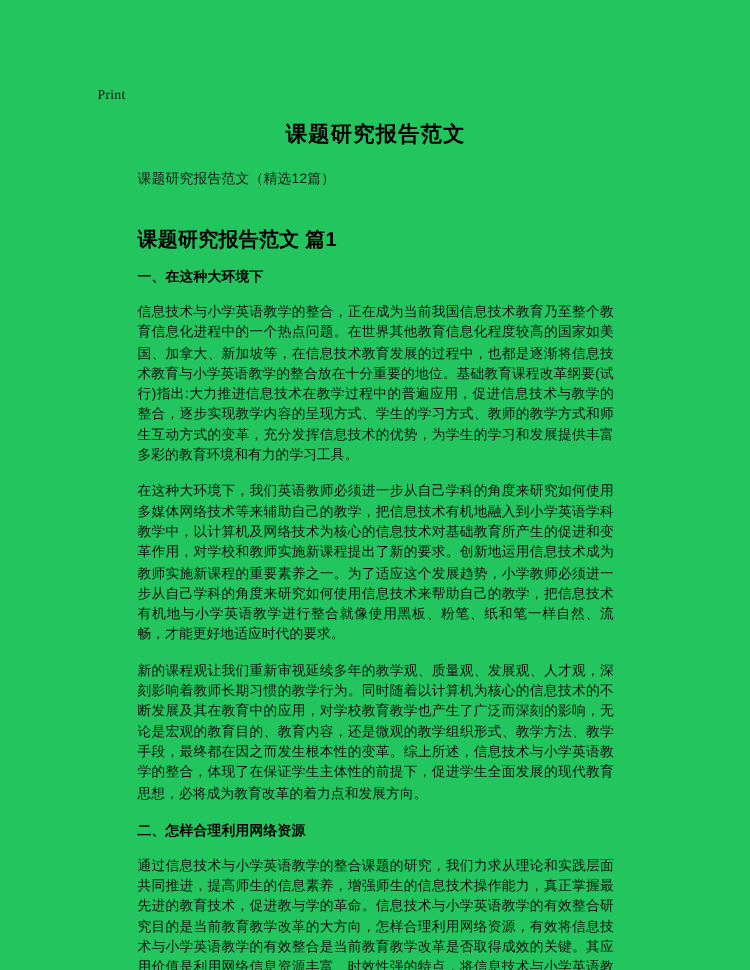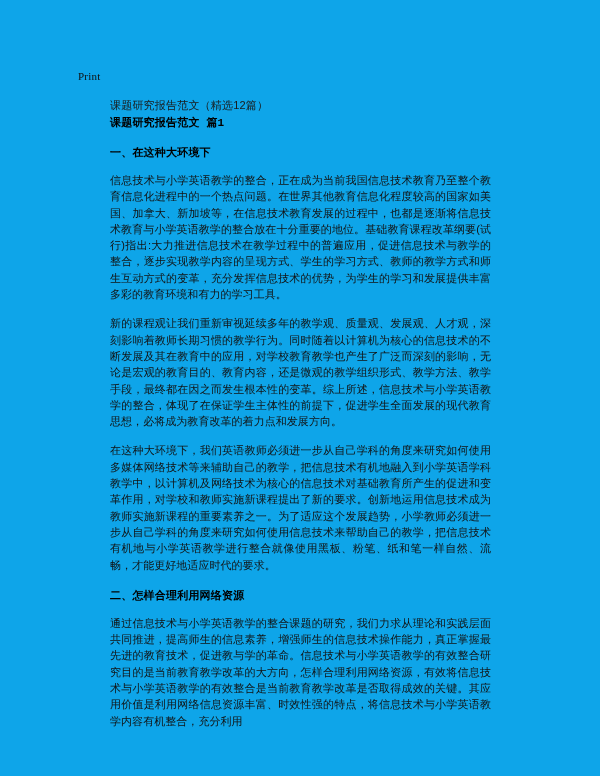--- a/index.html
+++ b/index.html
@@ -12,21 +12,21 @@
     height: 776px;
     overflow: hidden;
     font-family: "Liberation Sans", "DejaVu Sans", sans-serif;
     color: #000000;
     -webkit-font-smoothing: none;
   }
   .page {
     position: relative;
     width: 600px;
     height: 776px;
-    background: #0ea5e9;
+    background: #22c55e;
   }
   .print-link {
     position: absolute;
     left: 78px;
     top: 69px;
     font-family: "Liberation Serif", "DejaVu Serif", serif;
     font-size: 11px;
     line-height: 14px;
     color: #111111;
     letter-spacing: 0.2px;
@@ -46,31 +46,30 @@
     font-weight: bold;
     text-align: center;
     color: #000000;
     margin: 0 0 14px 0;
     letter-spacing: 1px;
   }
   .doc-subtitle {
     font-size: 11px;
     line-height: 18px;
     color: #1a1a1a;
-    margin: 0 0 0 0;
+    margin: 0 0 32px 0;
     letter-spacing: 0.2px;
   }
   .doc-sub-heading {
-    font-size: 11px;
+    font-size: 16px;
     line-height: 18px;
     font-weight: bold;
     color: #000000;
     margin: 0 0 11px 0;
     letter-spacing: 0.2px;
-    font-family: Liberation Mono, monospace;
   }
   .section-heading {
     font-size: 11px;
     line-height: 18px;
     font-weight: bold;
     color: #000000;
     margin: 0 0 11px 0;
     letter-spacing: 0.2px;
   }
   .para {
@@ -87,31 +86,32 @@
 </style>
 </head>
 <body>
 
 <div class="page">
 
   <div class="print-link">Print</div>
 
   <div class="doc">
 
+    <h1 class="doc-title">课题研究报告范文</h1>
 
     <p class="doc-subtitle">课题研究报告范文（精选12篇）</p>
 
     <p class="doc-sub-heading">课题研究报告范文 篇1</p>
 
     <h2 class="section-heading">一、在这种大环境下</h2>
 
     <p class="para">信息技术与小学英语教学的整合，正在成为当前我国信息技术教育乃至整个教育信息化进程中的一个热点问题。在世界其他教育信息化程度较高的国家如美国、加拿大、新加坡等，在信息技术教育发展的过程中，也都是逐渐将信息技术教育与小学英语教学的整合放在十分重要的地位。基础教育课程改革纲要(试行)指出:大力推进信息技术在教学过程中的普遍应用，促进信息技术与教学的整合，逐步实现教学内容的呈现方式、学生的学习方式、教师的教学方式和师生互动方式的变革，充分发挥信息技术的优势，为学生的学习和发展提供丰富多彩的教育环境和有力的学习工具。</p>
 
+    <p class="para">在这种大环境下，我们英语教师必须进一步从自己学科的角度来研究如何使用多媒体网络技术等来辅助自己的教学，把信息技术有机地融入到小学英语学科教学中，以计算机及网络技术为核心的信息技术对基础教育所产生的促进和变革作用，对学校和教师实施新课程提出了新的要求。创新地运用信息技术成为教师实施新课程的重要素养之一。为了适应这个发展趋势，小学教师必须进一步从自己学科的角度来研究如何使用信息技术来帮助自己的教学，把信息技术有机地与小学英语教学进行整合就像使用黑板、粉笔、纸和笔一样自然、流畅，才能更好地适应时代的要求。</p>
+
     <p class="para">新的课程观让我们重新审视延续多年的教学观、质量观、发展观、人才观，深刻影响着教师长期习惯的教学行为。同时随着以计算机为核心的信息技术的不断发展及其在教育中的应用，对学校教育教学也产生了广泛而深刻的影响，无论是宏观的教育目的、教育内容，还是微观的教学组织形式、教学方法、教学手段，最终都在因之而发生根本性的变革。综上所述，信息技术与小学英语教学的整合，体现了在保证学生主体性的前提下，促进学生全面发展的现代教育思想，必将成为教育改革的着力点和发展方向。</p>
-
-    <p class="para">在这种大环境下，我们英语教师必须进一步从自己学科的角度来研究如何使用多媒体网络技术等来辅助自己的教学，把信息技术有机地融入到小学英语学科教学中，以计算机及网络技术为核心的信息技术对基础教育所产生的促进和变革作用，对学校和教师实施新课程提出了新的要求。创新地运用信息技术成为教师实施新课程的重要素养之一。为了适应这个发展趋势，小学教师必须进一步从自己学科的角度来研究如何使用信息技术来帮助自己的教学，把信息技术有机地与小学英语教学进行整合就像使用黑板、粉笔、纸和笔一样自然、流畅，才能更好地适应时代的要求。</p>
 
     <h2 class="section-heading">二、怎样合理利用网络资源</h2>
 
     <p class="para">通过信息技术与小学英语教学的整合课题的研究，我们力求从理论和实践层面共同推进，提高师生的信息素养，增强师生的信息技术操作能力，真正掌握最先进的教育技术，促进教与学的革命。信息技术与小学英语教学的有效整合研究目的是当前教育教学改革的大方向，怎样合理利用网络资源，有效将信息技术与小学英语教学的有效整合是当前教育教学改革是否取得成效的关键。其应用价值是利用网络信息资源丰富、时效性强的特点，将信息技术与小学英语教学内容有机整合，充分利用</p>
 
   </div>
 </div>
 
 </body></html>

